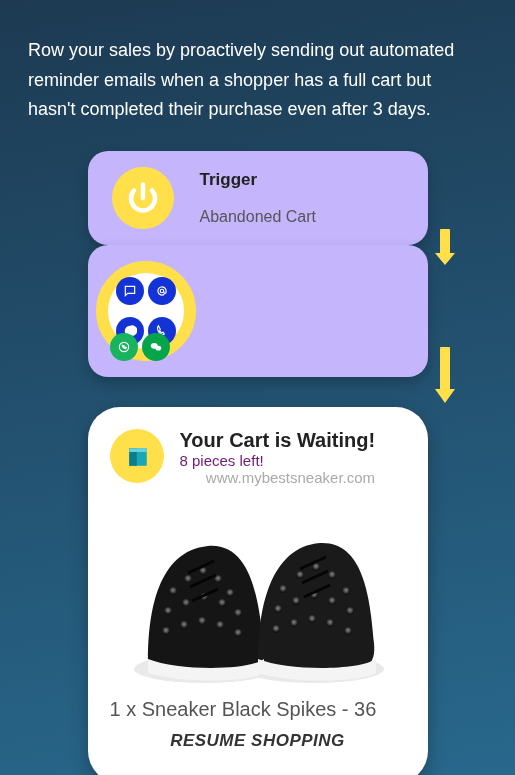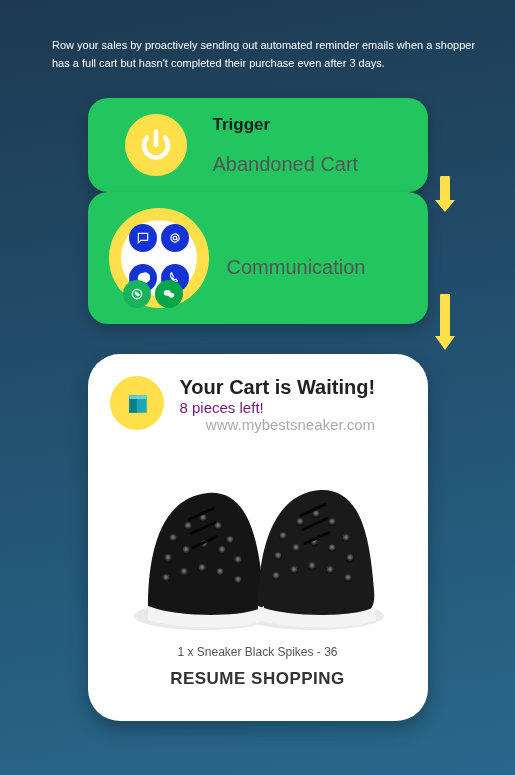--- a/index.html
+++ b/index.html
@@ -3,43 +3,43 @@
   <meta charset="utf-8">
   <style>
     * { margin:0; padding:0; box-sizing:border-box; }
     body {
       width:515px; height:775px;
       background:linear-gradient(170deg,#1d3a52 0%,#28688c 100%);
       font-family:"Segoe UI",Arial,Helvetica,sans-serif;
       color:#fff; overflow:hidden; position:relative;
     }
     .intro {
-      padding:36px 32px 0 52px;
-      font-size:11px; line-height:1.65;
+      padding:36px 32px 0 28px;
+      font-size:18px; line-height:1.65;
     }
     .flow {
       position:relative;
       margin:26px auto 0 auto;
       width:340px;
     }
     .card {
-      background:#22c55e; border-radius:20px;
+      background:#c4b5fd; border-radius:20px;
       display:flex; align-items:center;
-      padding:16px 31px;
+      padding:16px 18px;
       box-shadow:0 6px 14px rgba(0,0,0,.22);
       color:#333; position:relative; z-index:2;
     }
     .icon-wrap {
       width:62px; height:62px; border-radius:50%;
       background:#ffe04b; display:flex;
       align-items:center; justify-content:center;
       flex-shrink:0; margin-right:26px; margin-left:6px;
     }
     .card-text .title { font-weight:700; font-size:17px; color:#222; }
-    .card-text .sub   { font-size:20px; color:#555; margin-top:18px; }
+    .card-text .sub   { font-size:16px; color:#555; margin-top:18px; }
     
     .omni {
       width:100px; height:100px; border-radius:50%;
       border:12px solid #ffe04b; background:#fff;
       display:flex; flex-wrap:wrap; align-items:center;
       justify-content:center; gap:4px;
       flex-shrink:0; margin-right:18px; margin-left:-10px;
       position:relative;
     }
     .omni .bubble {
@@ -69,28 +69,28 @@
     }
     .pkg-icon svg { transform:translate(1px,1px); }
     .email-head-text .big { font-weight:800; font-size:20px; color:#222; }
     .email-head-text .stock { font-size:15px; color:#701a75; }
     .email-head-text .site  { font-size:15px; color:#aaa;text-align:right; }
     .product-img {
       width:100%; height:200px; margin-top:10px;
       display:flex; align-items:center; justify-content:center;
     }
     .product-line {
-      text-align:center; font-size:12px; color:#555;
+      text-align:left; font-size:20px; color:#555;
       margin-top:2px;
     }
     .resume-btn {
       display:block; width:100%; text-align:center;
       margin-top:10px; font-weight:800; letter-spacing:.5px;
       font-size:17px; color:#333; border:none; background:none;
-      cursor:pointer; font-family:inherit;
+      cursor:pointer; font-family:inherit;font-style:italic;
     }
     
     .arrow {
       position:absolute; right:-32px; width:30px; height:40px;
       z-index:1;
     }
     .arrow svg { display:block; }
     .arrow1 { top:78px; }
     .arrow2 { top:196px; right:-32px; height:60px; }
   </style>
@@ -151,21 +151,20 @@
           </svg>
       </span>
       <span class="bubble">
         <svg width="14" height="14" viewBox="0 0 24 24" fill="#fff">
             <ellipse cx="9" cy="10" rx="6" ry="5"></ellipse>
             <ellipse cx="16" cy="14" rx="5" ry="4"></ellipse>
           </svg>
       </span>
     </div>
     <div class="card-text">
-      <div class="sub">Communication</div>
     </div>
   </div>
 
   <div class="arrow arrow2">
     <svg width="30" height="60" viewBox="0 0 30 60">
       <path d="M15 2 V46" stroke="#ffe04b" stroke-width="10" stroke-linecap="round"></path>
       <path d="M5 42 L15 56 L25 42 Z" fill="#ffe04b"></path>
     </svg>
   </div>
 

